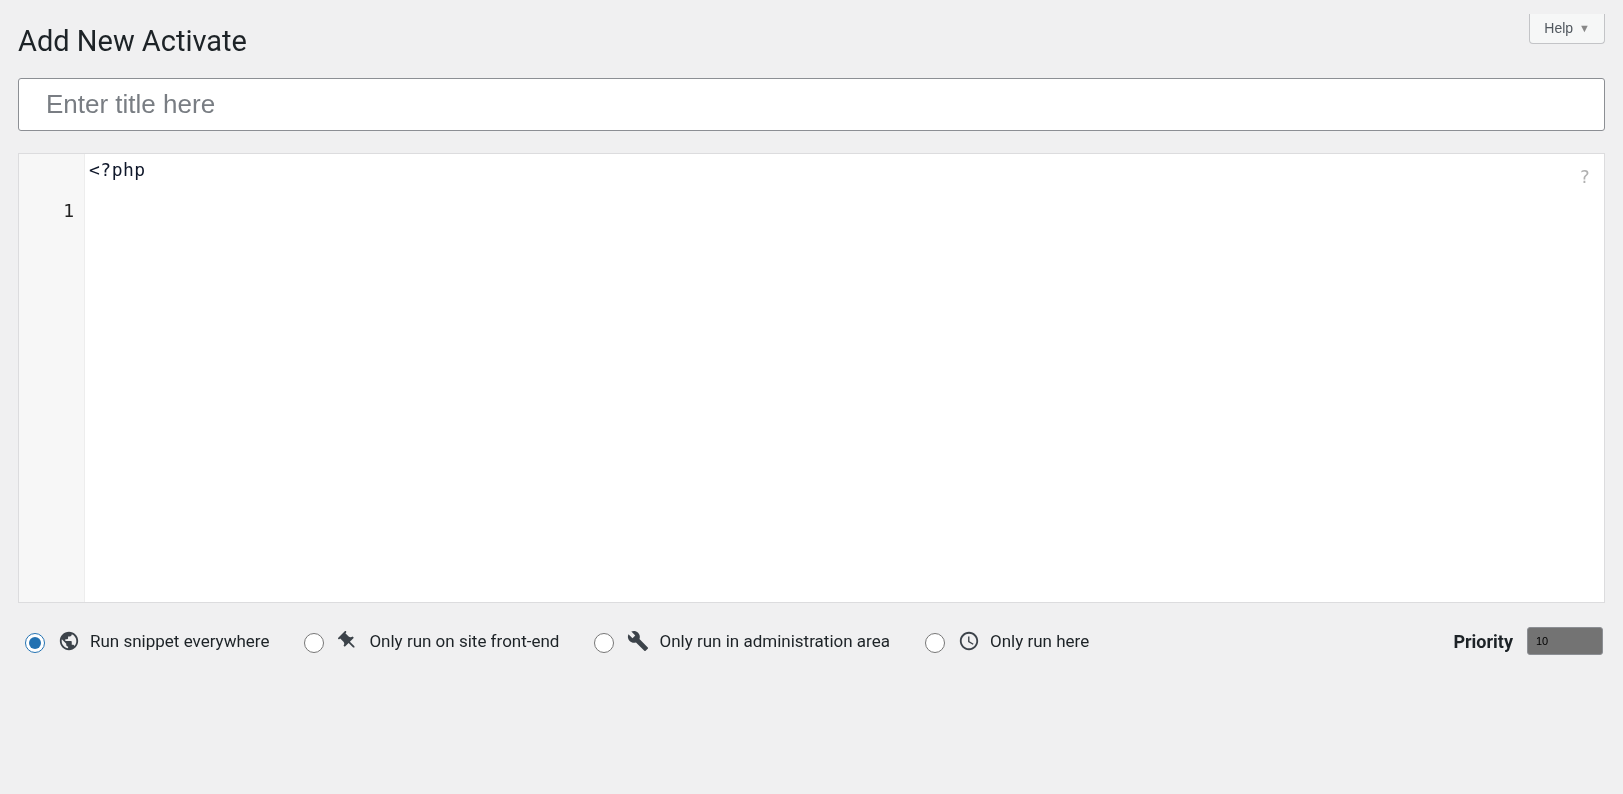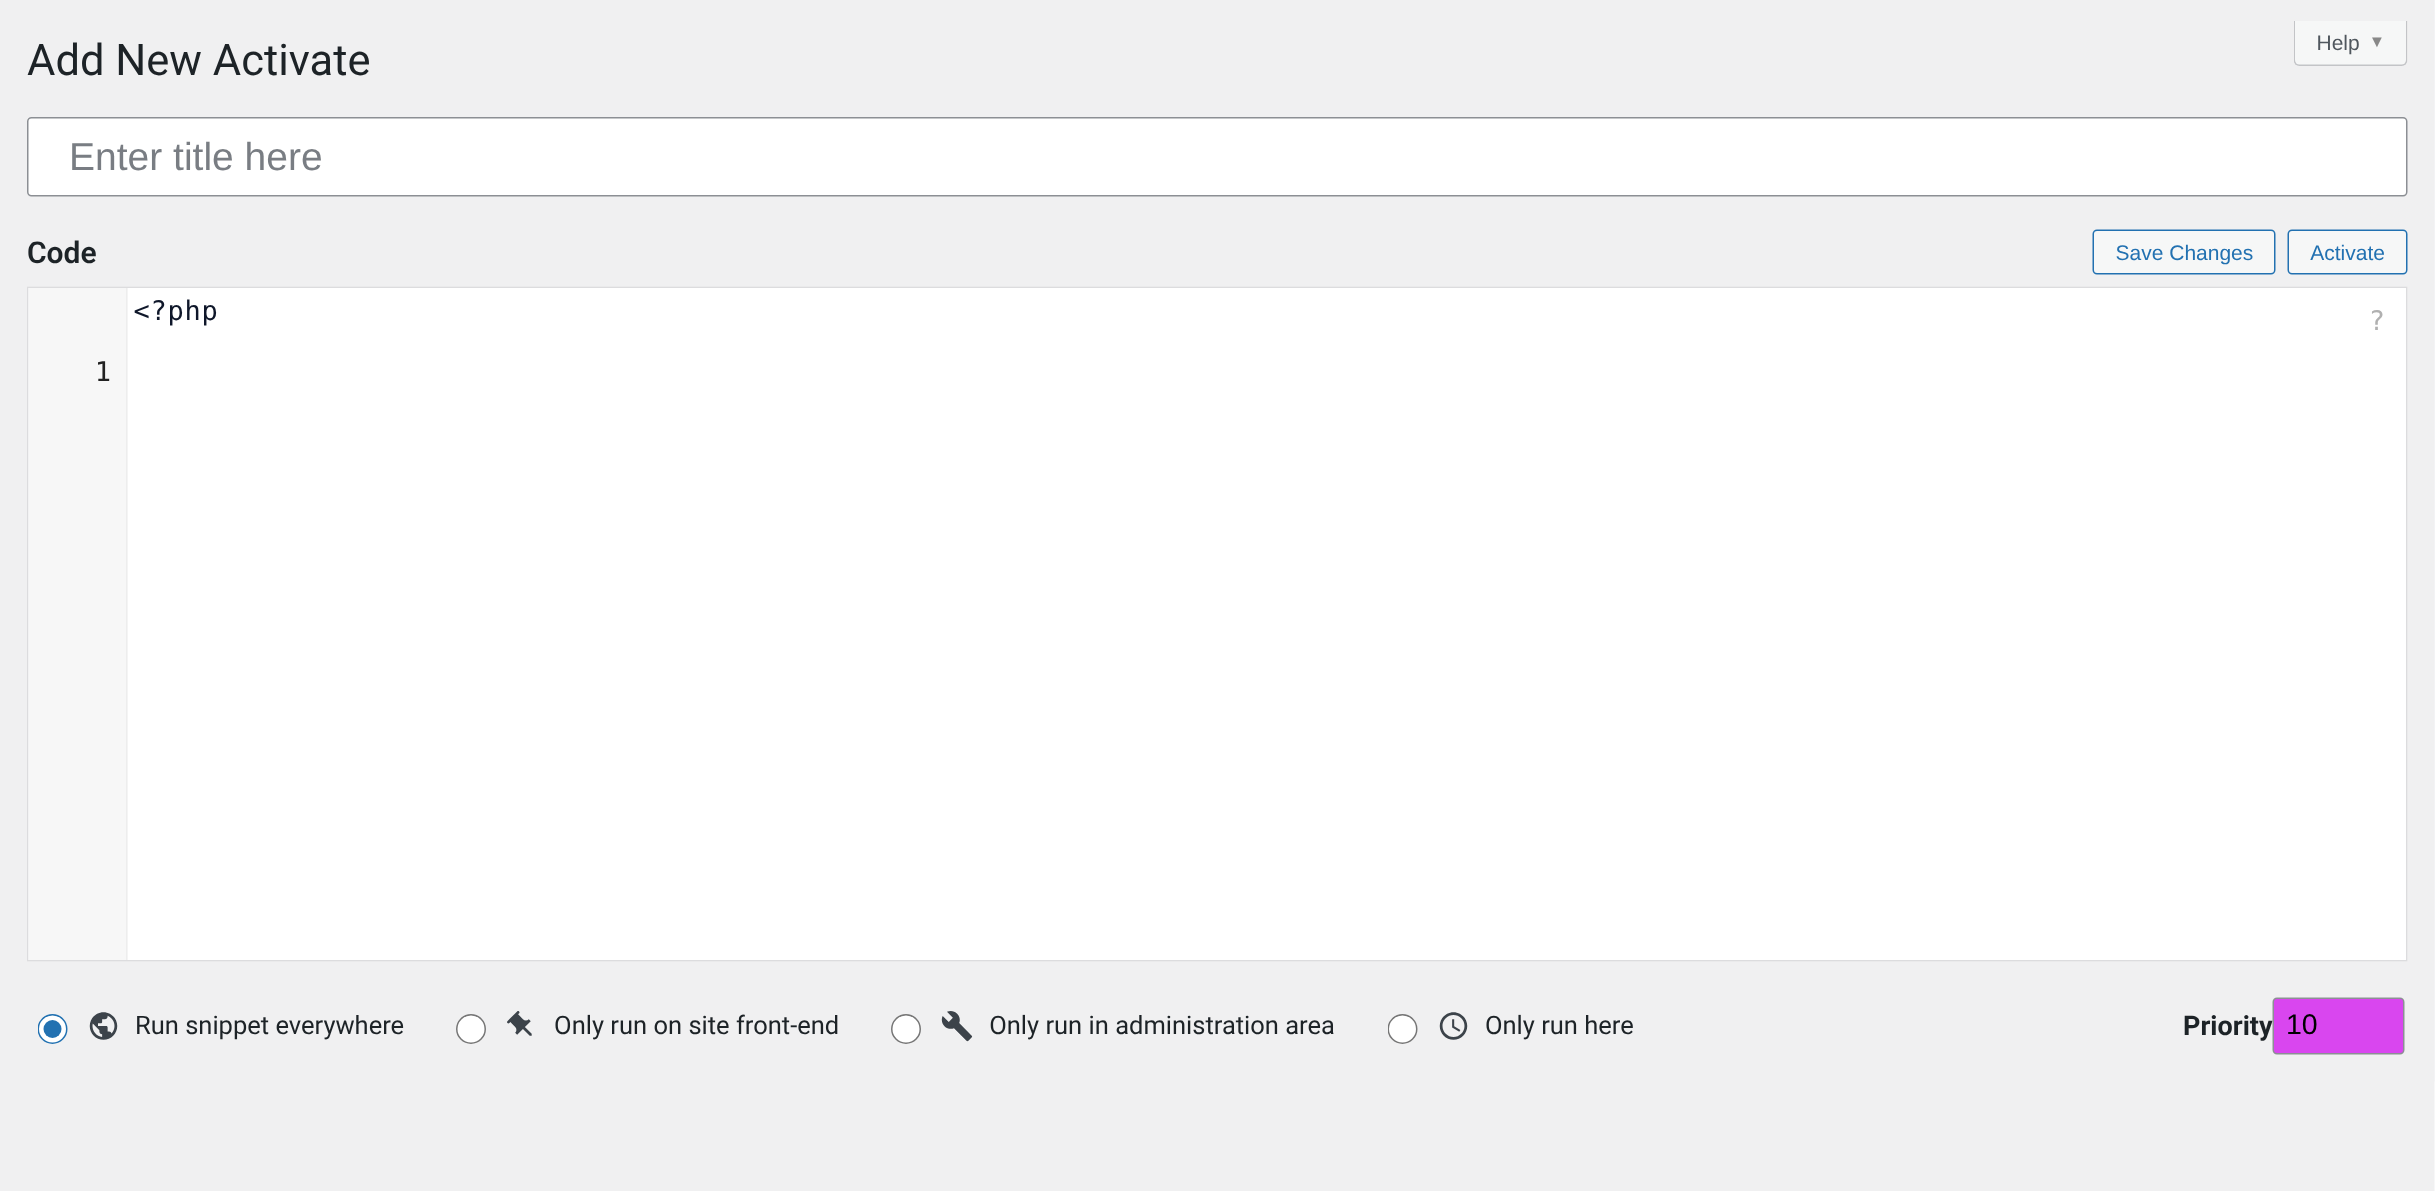--- a/index.html
+++ b/index.html
@@ -141,57 +141,51 @@
     accent-color: #2271b1;
     cursor: pointer;
   }
   .scope-opt svg {
     width: 22px; height: 22px;
     fill: #3c434a;
   }
   .priority-wrap {
     display: flex;
     align-items: center;
+    gap: 14px;
   }
   .priority-wrap label {
     font-size: 18px;
     font-weight: 700;
     color: #1d2327;
   }
   .priority-wrap input {
-    width: 88px;
-    font-size: 19px;
+    width: 76px;
+    font-size: 11px;
     padding: 7px 8px;
     border: 1px solid #8c8f94;
     border-radius: 3px;
-    background: #d946ef;
+    background: #737373;
     text-align: left;
   }
 </style>
 </head>
 <body>
 
 <div class="wrap">
 
   <button class="help-btn">
     <span>Help</span>
     <span class="tri">▼</span>
   </button>
 
   <h1 class="page-title">Add New Activate</h1>
 
   <input type="text" class="title-input" placeholder="Enter title here" style="">
 
-  <div class="code-header">
-    <h2>Code</h2>
-    <div class="btn-row">
-      <button class="wp-btn">Save Changes</button>
-      <button class="wp-btn">Activate</button>
-    </div>
-  </div>
 
   <div class="editor">
     <div class="gutter">
       <div class="ln">1</div>
     </div>
     <div class="code-area">
       <span class="php-tag">&lt;?php</span>
       <span class="editor-help">?</span>
     </div>
   </div>

